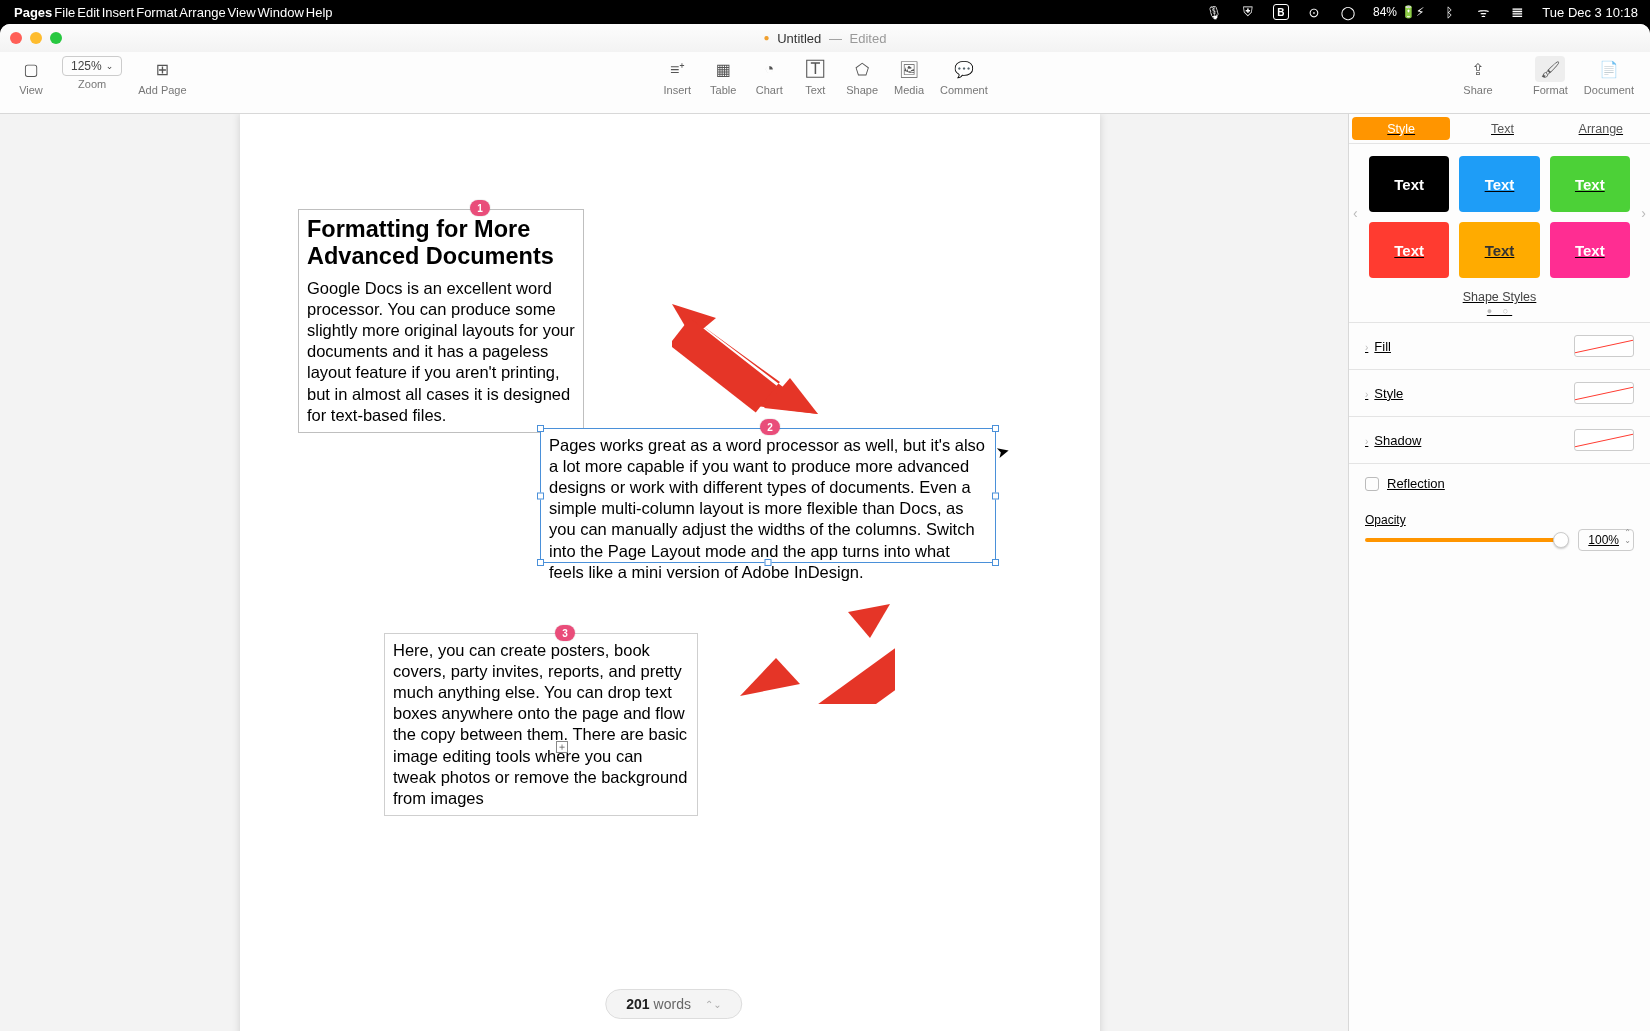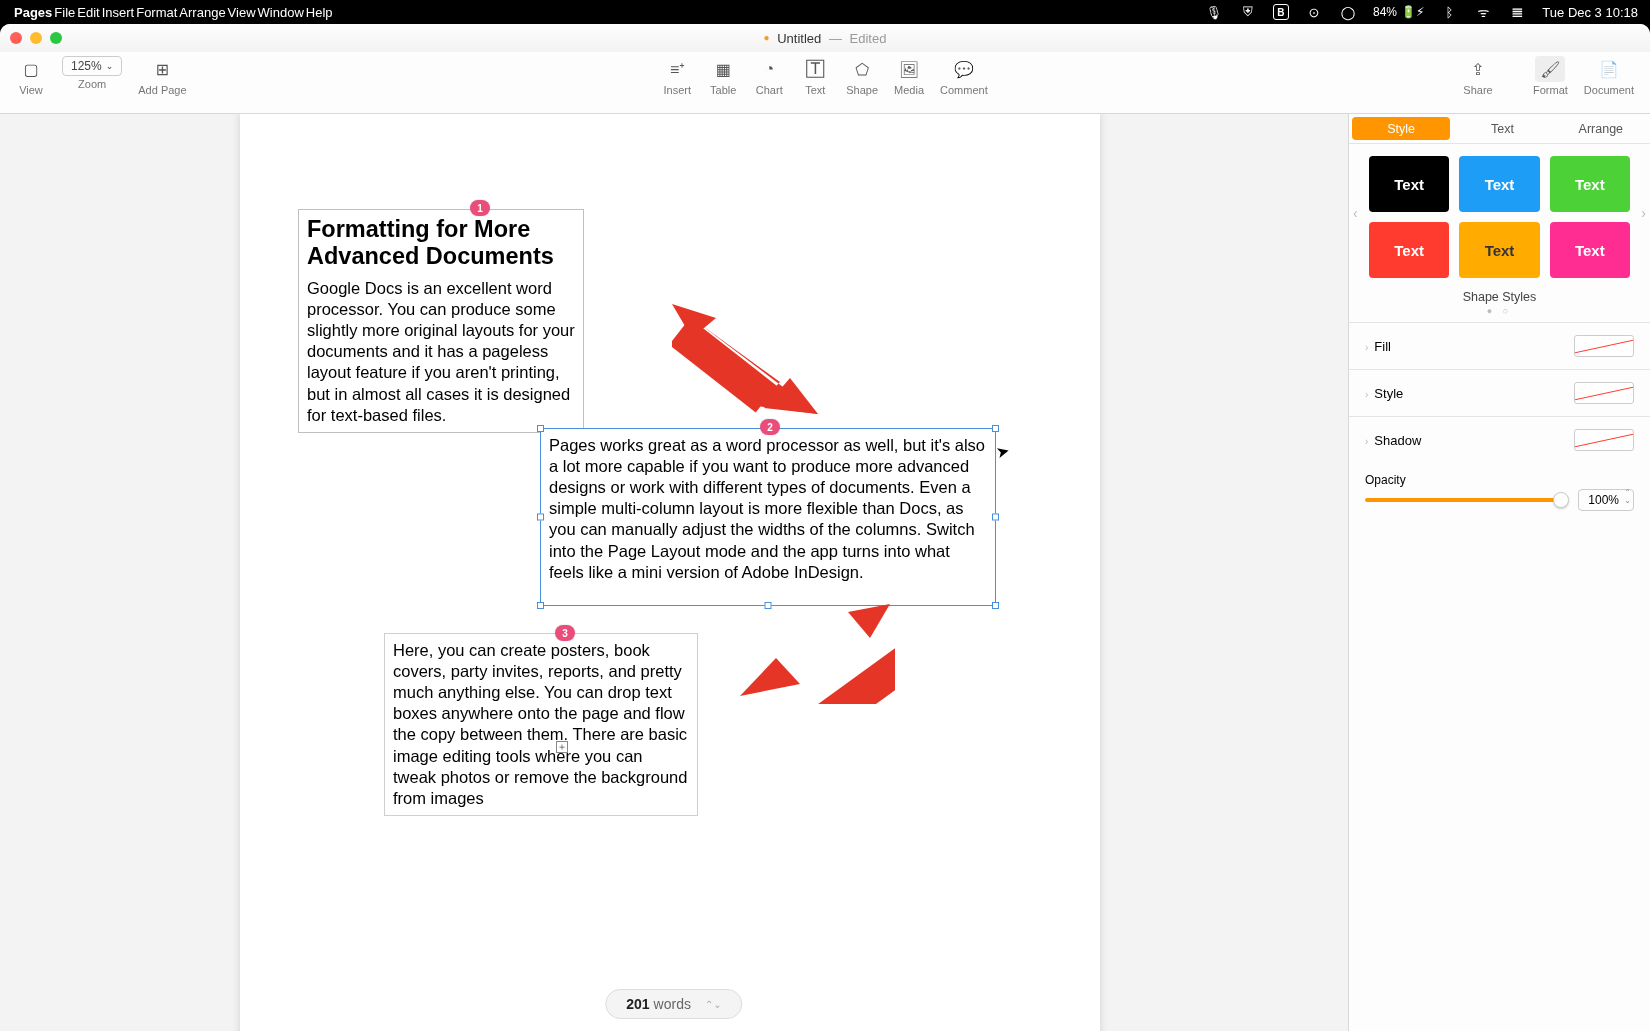--- a/index.html
+++ b/index.html
@@ -86,21 +86,21 @@
 
 .wordcount {
   position:absolute; bottom:12px; left:50%; transform:translateX(-50%);
   background:#f4f4f4; border:1px solid #ddd; border-radius:18px;
   padding:6px 20px; font-size:14px; color:#666; display:flex; gap:4px; align-items:center;
 }
 .wordcount .num{font-weight:600; color:#222;}
 
 
 .inspector { width:302px; background:#fdfdfd; border-left:1px solid #d8d8d8;
-  display:flex; flex-direction:column;}
+  display:flex; flex-direction:column;text-decoration:underline;}
 .insp-tabs { display:flex; height:30px; border-bottom:1px solid #e4e4e4;}
 .insp-tab { flex:1; display:flex; align-items:center; justify-content:center;
   font-size:12.5px; color:#555;}
 .insp-tab.active { background:#ff9500; color:#fff; border-radius:0;
   margin:3px; border-radius:4px;}
 .swatch-row-wrap { position:relative; padding:12px 20px 4px 20px;}
 .swatch-grid { display:grid; grid-template-columns:repeat(3,1fr); gap:10px;}
 .swatch { height:56px; border-radius:4px; display:flex; align-items:center;
   justify-content:center; font-size:15px; font-weight:600; color:#fff;}
 .swatch.black{background:#000;} .swatch.blue{background:#1e9df7;}
@@ -254,21 +254,21 @@
 
     <div class="canvas-wrap">
       <div class="page">
 
         <div class="textbox" style="left:58px; top:95px; width:286px;">
           <div class="tb-heading">Formatting for More Advanced Documents</div>
           <div>Google Docs is an excellent word processor. You can produce some slightly more original layouts for your documents and it has a pageless layout feature if you aren't printing, but in almost all cases it is designed for text-based files.</div>
         </div>
         <div class="link-badge" style="left:230px; top:86px;">1</div>
 
-        <div class="textbox selected" style="left:300px; top:314px; width:456px; height:178px;">
+        <div class="textbox selected" style="left:300px; top:314px; width:456px; height:135px;">
           <div>Pages works great as a word processor as well, but it's also a lot more capable if you want to produce more advanced designs or work with different types of documents. Even a simple multi-column layout is more flexible than Docs, as you can manually adjust the widths of the columns. Switch into the Page Layout mode and the app turns into what feels like a mini version of Adobe InDesign.</div>
           <span class="handle" style="left:-4px; top:-4px;"></span>
           <span class="handle" style="right:-4px; top:-4px;"></span>
           <span class="handle" style="left:-4px; bottom:-4px;"></span>
           <span class="handle" style="right:-4px; bottom:-4px;"></span>
           <span class="handle" style="left:50%; top:-4px; transform:translateX(-50%);"></span>
           <span class="handle" style="left:50%; bottom:-4px; transform:translateX(-50%);"></span>
           <span class="handle" style="top:50%; left:-4px; transform:translateY(-50%);"></span>
           <span class="handle" style="top:50%; right:-4px; transform:translateY(-50%);"></span>
         </div>
@@ -331,20 +331,24 @@
         <span class="none-swatch"></span>
       </div>
       <div class="insp-section">
         <span><span class="disclosure">›</span><span>Style</span></span>
         <span class="none-swatch"></span>
       </div>
       <div class="insp-section">
         <span><span class="disclosure">›</span><span>Shadow</span></span>
         <span class="none-swatch"></span>
       </div>
+      <div class="insp-section" style="justify-content:flex-start;">
+        <span class="checkbox"></span>
+        <span>Reflection</span>
+      </div>
 
       <div class="opacity-row">Opacity</div>
       <div class="slider-row">
         <div class="slider"></div>
         <div class="pct-box">100%</div>
       </div>
     </div>
 
   </div>
 </div>

